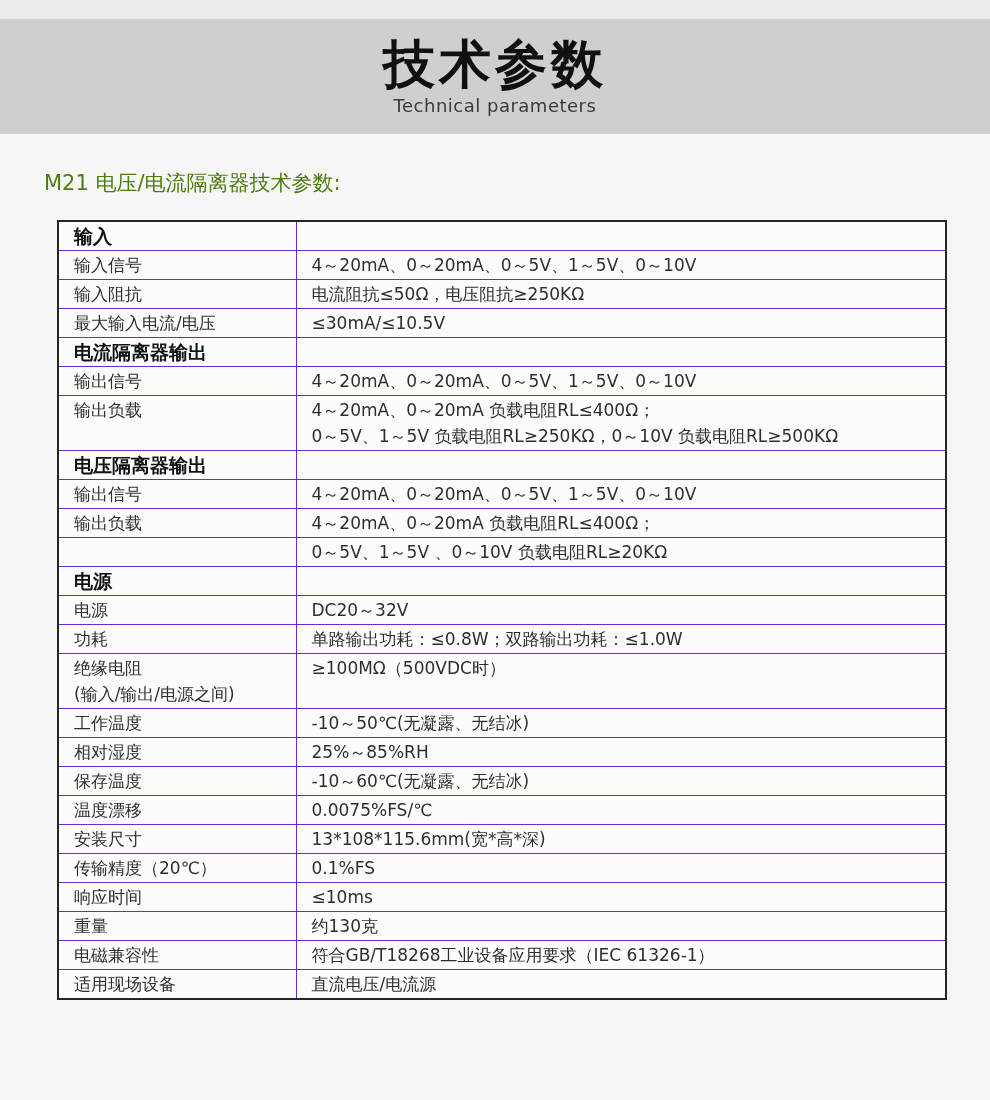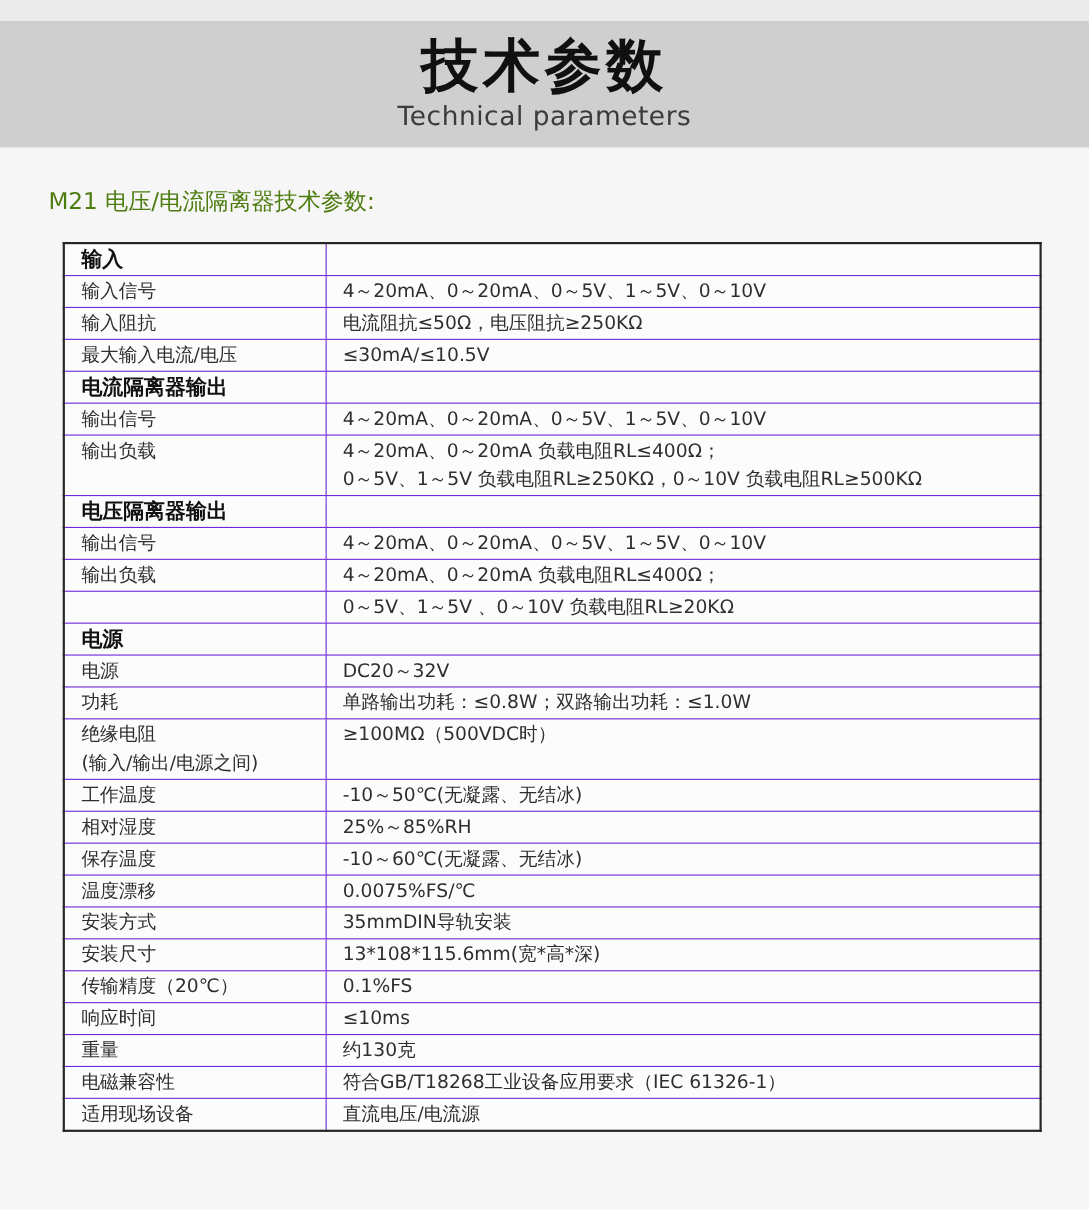--- a/index.html
+++ b/index.html
@@ -26,21 +26,21 @@
     justify-content: center;
   }
   .page-title {
     font-size: 52px;
     font-weight: bold;
     color: #101010;
     letter-spacing: 4px;
     line-height: 1.05;
   }
   .page-subtitle {
-    font-size: 24px;
+    font-size: 18px;
     color: #3b3b3b;
     margin-top: 4px;
     letter-spacing: 0.5px;
   }
   .section-heading {
     margin: 35px 0 0 44px;
     font-size: 21px;
     font-weight: 500;
     color: #4d7c0f;
   }
@@ -225,28 +225,20 @@
       <tr>
         <td class="label">
           <div class="line">温度漂移</div>
         </td>
         <td class="value">
           <div class="line">0.0075%FS/℃</div>
         </td>
       </tr>
       <tr>
         <td class="label">
-          <div class="line">安装方式</div>
-        </td>
-        <td class="value">
-          <div class="line">35mmDIN导轨安装</div>
-        </td>
-      </tr>
-      <tr>
-        <td class="label">
           <div class="line">安装尺寸</div>
         </td>
         <td class="value">
           <div class="line">13*108*115.6mm(宽*高*深)</div>
         </td>
       </tr>
       <tr>
         <td class="label">
           <div class="line">传输精度（20℃）</div>
         </td>

